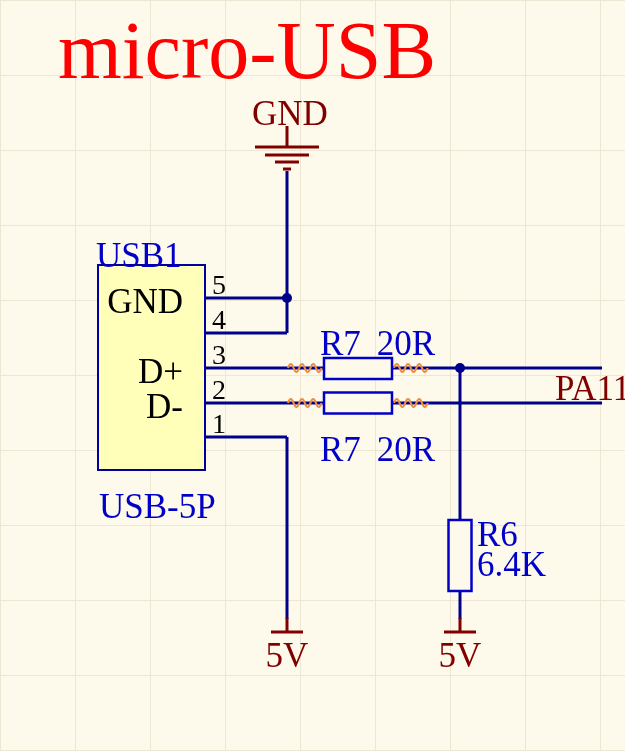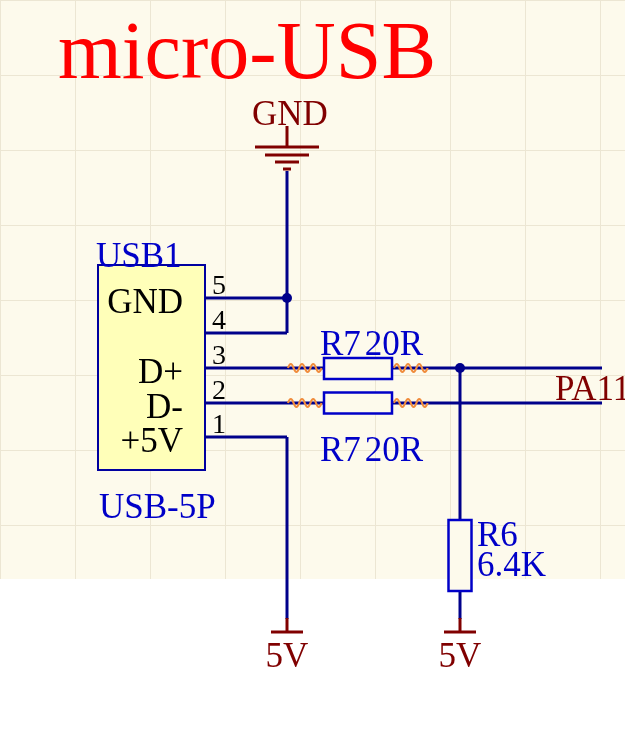--- a/index.html
+++ b/index.html
@@ -1,35 +1,35 @@
 <!DOCTYPE html>
 <html><head>
 <meta charset="utf-8">
 <style>
   * { margin:0; padding:0; box-sizing:border-box; }
   html,body { width:625px; height:751px; overflow:hidden; }
   .stage {
-    position:relative; width:625px; height:579px;
+    position:relative; width:625px; height:751px;
     background-color:#FDFAEC;
     background-image:
       linear-gradient(#ECE6D3 1px, transparent 1px),
       linear-gradient(90deg, #ECE6D3 1px, transparent 1px);
     background-size:75px 75px;
     font-family:"Liberation Serif","DejaVu Serif",serif;
   }
   svg.canvas { position:absolute; left:0; top:0; width:625px; height:751px; }
   .label { position:absolute; line-height:1; white-space:nowrap; font-size:35px; }
   .title { left:58px; top:10px; font-size:82px; color:#FF0000; }
   .blue  { color:#0000C8; }
   .dred  { color:#800000; }
   .blk   { color:#000000; }
   .pin-name { left:85px; width:98px; text-align:right; }
   .pin-num  { left:212px; font-size:28px; }
   .ctr  { text-align:center; }
-  .pair { display:flex; gap:4px; }
+  .pair { display:flex; gap:16px; }
 </style>
 </head>
 <body>
 
 <div class="stage">
 
   <svg class="canvas" viewBox="0 0 625 751">
 
     <rect x="98" y="265" width="107" height="205" fill="#FFFFB9" stroke="#0000A0" stroke-width="2"></rect>
 
@@ -84,21 +84,20 @@
   <div class="label title">micro-USB</div>
 
   <div class="label dred ctr" style="left:252px; top:96px; width:70px;">GND</div>
 
   <div class="label blue" style="left:96px; top:238px;">USB1</div>
   <div class="label blue" style="left:99px; top:474px;margin-top:15px;">USB-5P</div>
 
   <div class="label blk pin-name" style="top:284px;">GND</div>
   <div class="label blk pin-name" style="top:354px;">D+</div>
   <div class="label blk pin-name" style="top:389px;">D-</div>
-  <div class="label blk pin-name" style="top:423px;">+5V</div>
 
   <div class="label blk pin-num" style="top:271px;">5</div>
   <div class="label blk pin-num" style="top:306px;">4</div>
   <div class="label blk pin-num" style="top:341px;">3</div>
   <div class="label blk pin-num" style="top:376px;">2</div>
   <div class="label blk pin-num" style="top:410px;">1</div>
 
   <div class="label blue pair" style="left:320px; top:326px;">
     <span>R7</span>
     <span>20R</span>

